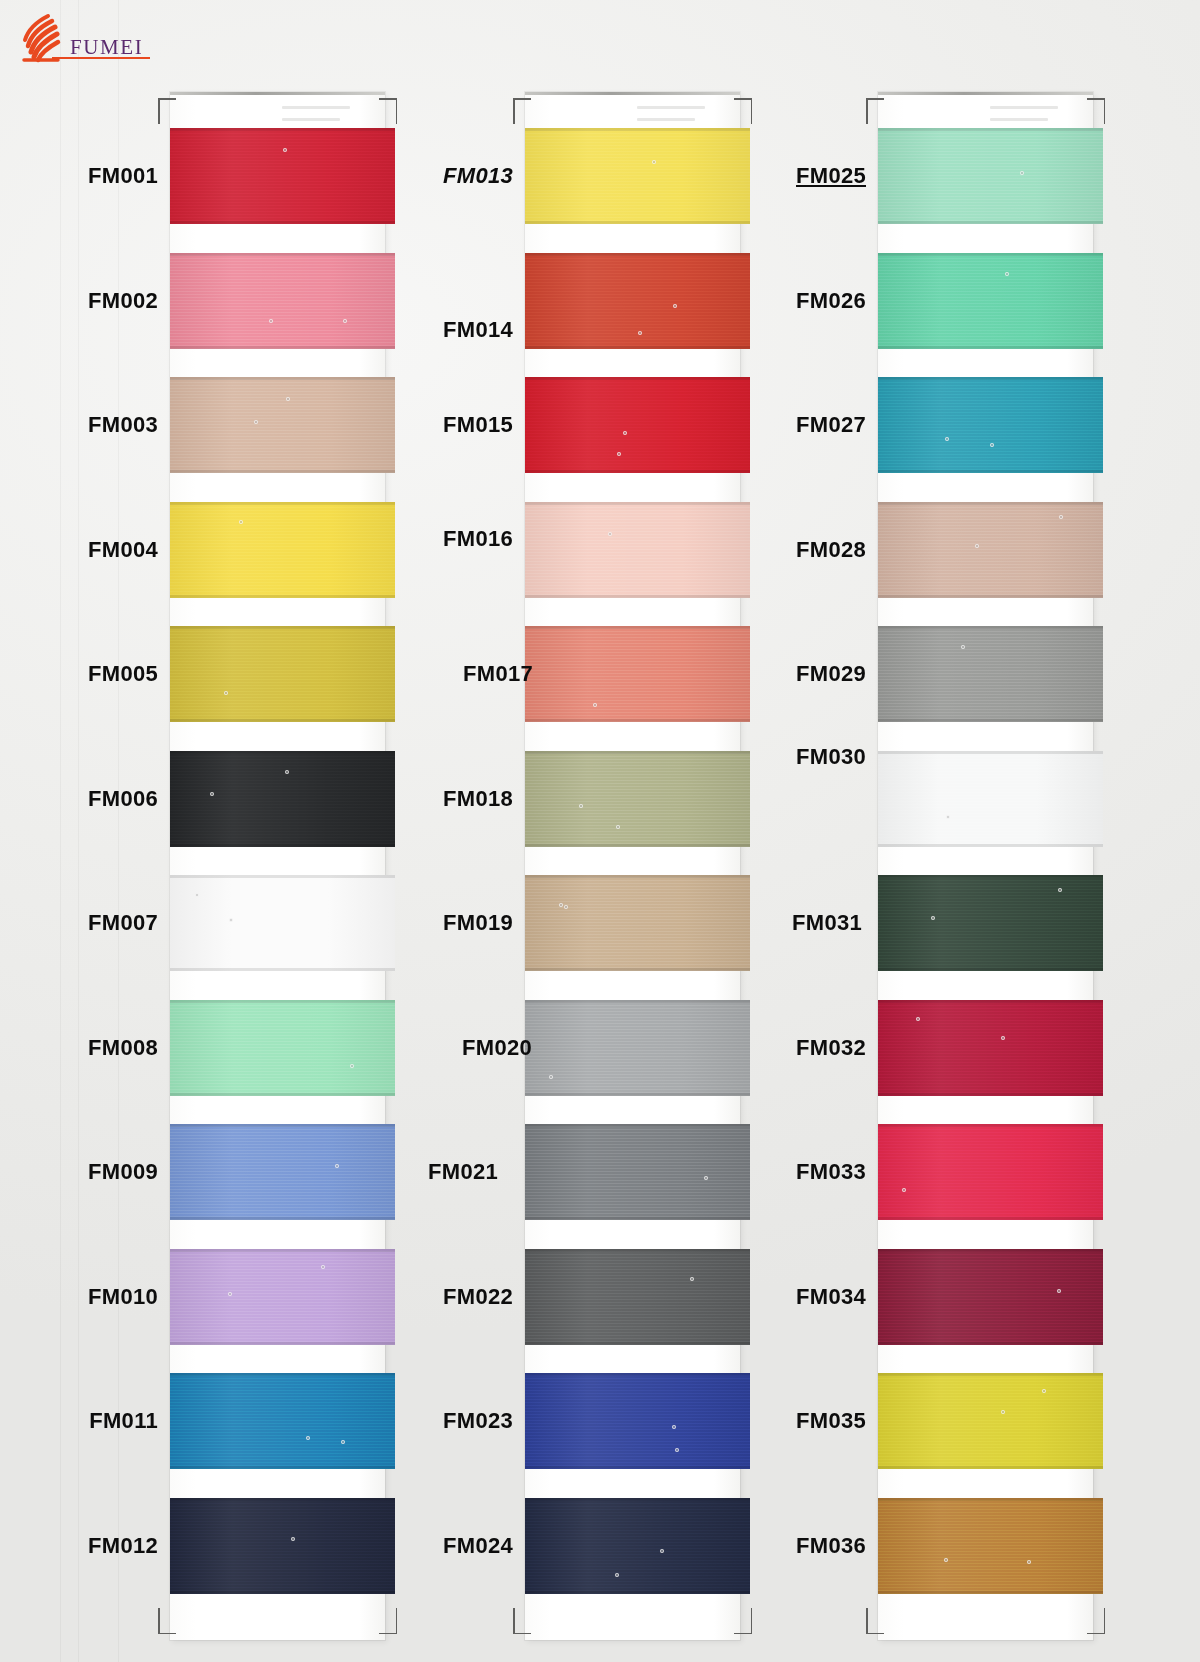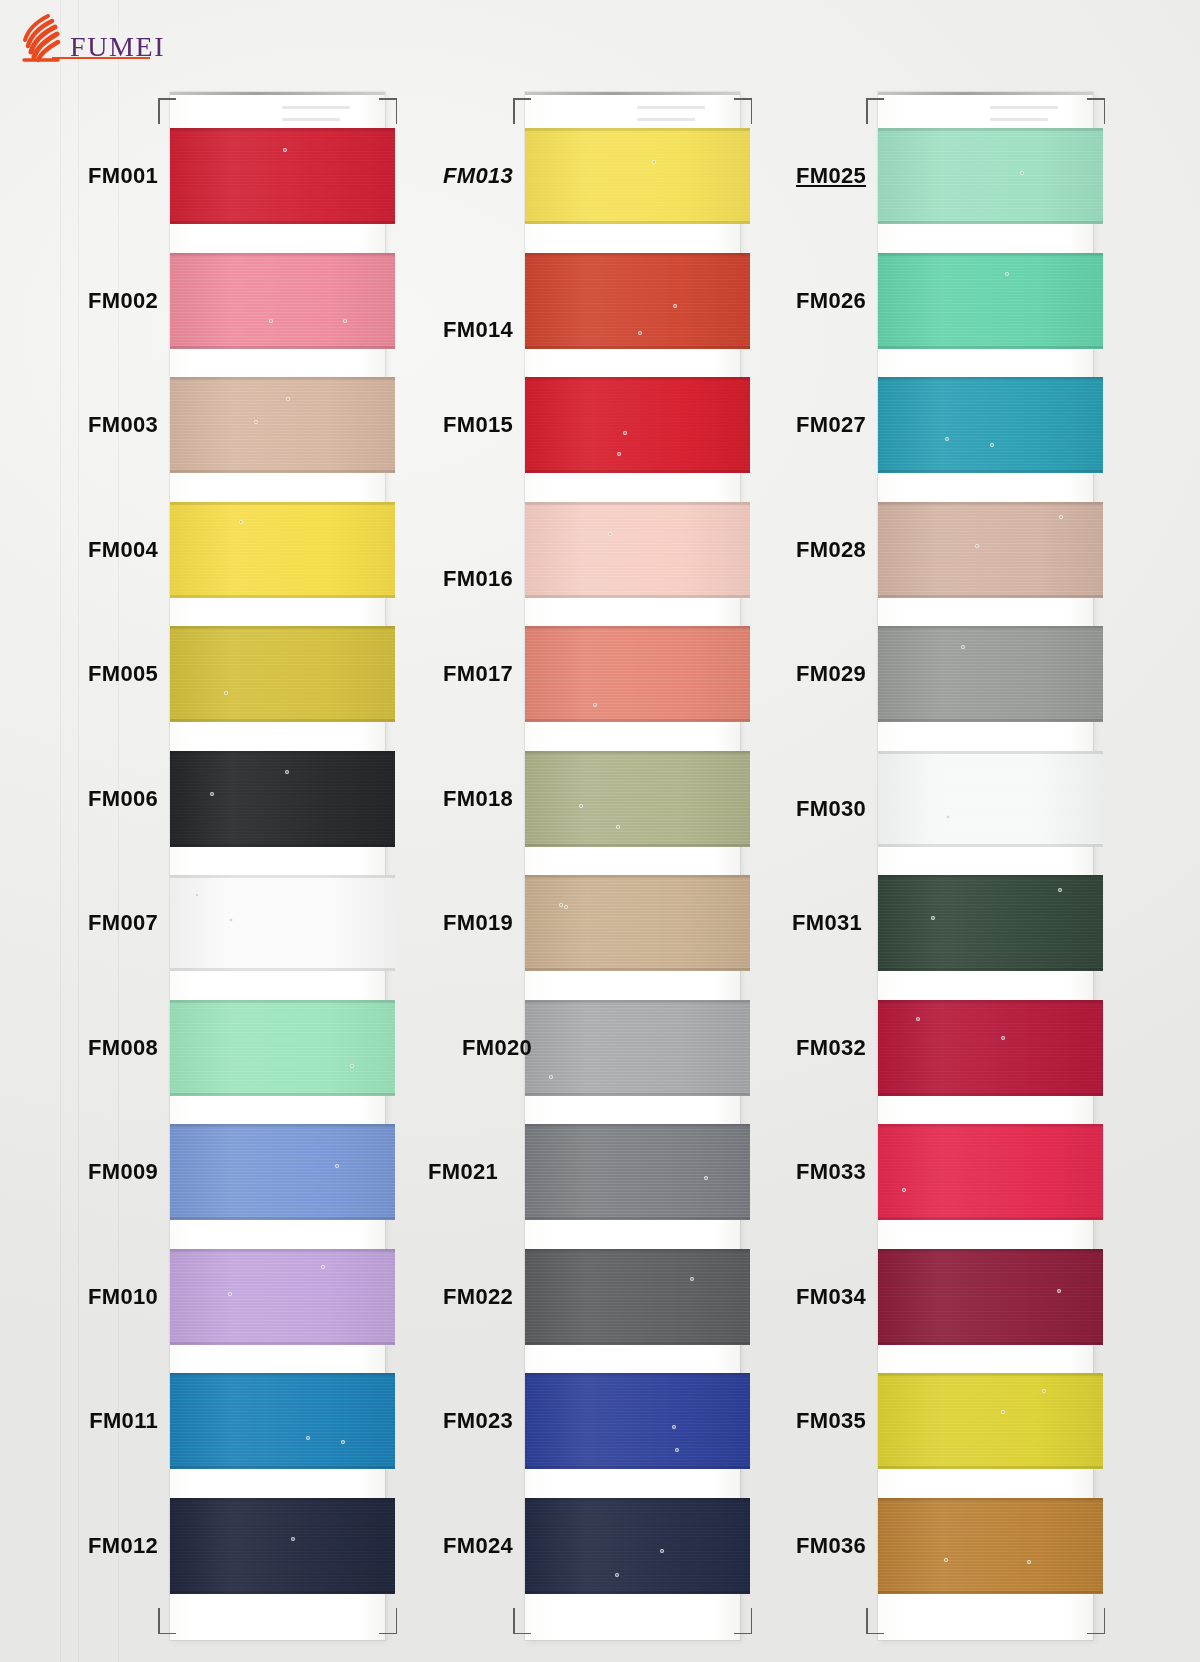--- a/index.html
+++ b/index.html
@@ -22,21 +22,21 @@
   }
 
   
   #logo {
     position: absolute; left: 18px; top: 8px;
     width: 230px; height: 62px;
     display: flex; align-items: center; gap: 6px;
   }
   #logo .mark { width: 46px; height: 52px; flex: none; }
   #logo .word {
-    font-size: 28px; letter-spacing: 1.6px;
+    font-size: 21px; letter-spacing: 1.6px;
     color: #5a2a6e; font-weight: 500;
     font-family: "Liberation Serif", serif;
     position: relative; top: 8px;
   }
   #logo .rule {
     position: absolute; left: 34px; top: 49px; width: 98px; height: 2px;
     background: #e8491f;
   }
 
   
@@ -497,34 +497,34 @@
     <div class="label" style="left: 10px; top: 787.5px; right: auto; width: 148px;">FM006</div>
     <div class="label" style="left: 10px; top: 912px; right: auto; width: 148px;">FM007</div>
     <div class="label" style="left: 10px; top: 1036.5px; right: auto; width: 148px;">FM008</div>
     <div class="label" style="left: 10px; top: 1161px; right: auto; width: 148px;">FM009</div>
     <div class="label" style="left: 10px; top: 1285.5px; right: auto; width: 148px;">FM010</div>
     <div class="label" style="left: 10px; top: 1410px; right: auto; width: 148px;">FM011</div>
     <div class="label" style="left: 10px; top: 1534.5px; right: auto; width: 148px;">FM012</div>
     <div class="label" style="left: 365px; top: 165px; right: auto; width: 148px; font-style: italic;">FM013</div>
     <div class="label" style="left: 365px; top: 289.5px; right: auto; width: 148px; margin-top: 29px;">FM014</div>
     <div class="label" style="left: 365px; top: 414px; right: auto; width: 148px;">FM015</div>
-    <div class="label" style="left: 365px; top: 568px; right: auto; width: 148px;">FM016</div>
-    <div class="label" style="left: 365px; top: 663px; right: auto; width: 148px;">FM017</div>
+    <div class="label" style="left: 365px; top: 528px; right: auto; width: 148px;">FM016</div>
+    <div class="label" style="left: 385px; top: 663px; right: auto; width: 148px;">FM017</div>
     <div class="label" style="left: 365px; top: 787.5px; right: auto; width: 148px;">FM018</div>
     <div class="label" style="left: 365px; top: 912px; right: auto; width: 148px;">FM019</div>
     <div class="label" style="left: 384px; top: 1036.5px; right: auto; width: 148px;">FM020</div>
     <div class="label" style="left: 350px; top: 1161px; right: auto; width: 148px;">FM021</div>
     <div class="label" style="left: 365px; top: 1285.5px; right: auto; width: 148px;">FM022</div>
     <div class="label" style="left: 365px; top: 1410px; right: auto; width: 148px;">FM023</div>
     <div class="label" style="left: 365px; top: 1534.5px; right: auto; width: 148px;">FM024</div>
     <div class="label" style="left: 718px; top: 165px; right: auto; width: 148px; text-decoration: underline;">FM025</div>
     <div class="label" style="left: 718px; top: 289.5px; right: auto; width: 148px;">FM026</div>
     <div class="label" style="left: 718px; top: 414px; right: auto; width: 148px;">FM027</div>
     <div class="label" style="left: 718px; top: 538.5px; right: auto; width: 148px;">FM028</div>
     <div class="label" style="left: 718px; top: 663px; right: auto; width: 148px;">FM029</div>
-    <div class="label" style="left: 718px; top: 798px; right: auto; width: 148px; text-align: right;">FM030</div>
+    <div class="label" style="left: 718px; top: 746px; right: auto; width: 148px; text-align: right;">FM030</div>
     <div class="label" style="left: 714px; top: 912px; right: auto; width: 148px;">FM031</div>
     <div class="label" style="left: 718px; top: 1036.5px; right: auto; width: 148px;">FM032</div>
     <div class="label" style="left: 718px; top: 1161px; right: auto; width: 148px;">FM033</div>
     <div class="label" style="left: 718px; top: 1285.5px; right: auto; width: 148px;">FM034</div>
     <div class="label" style="left: 718px; top: 1410px; right: auto; width: 148px;">FM035</div>
     <div class="label" style="left: 718px; top: 1534.5px; right: auto; width: 148px;">FM036</div>
   </div>
 
 </body></html>

